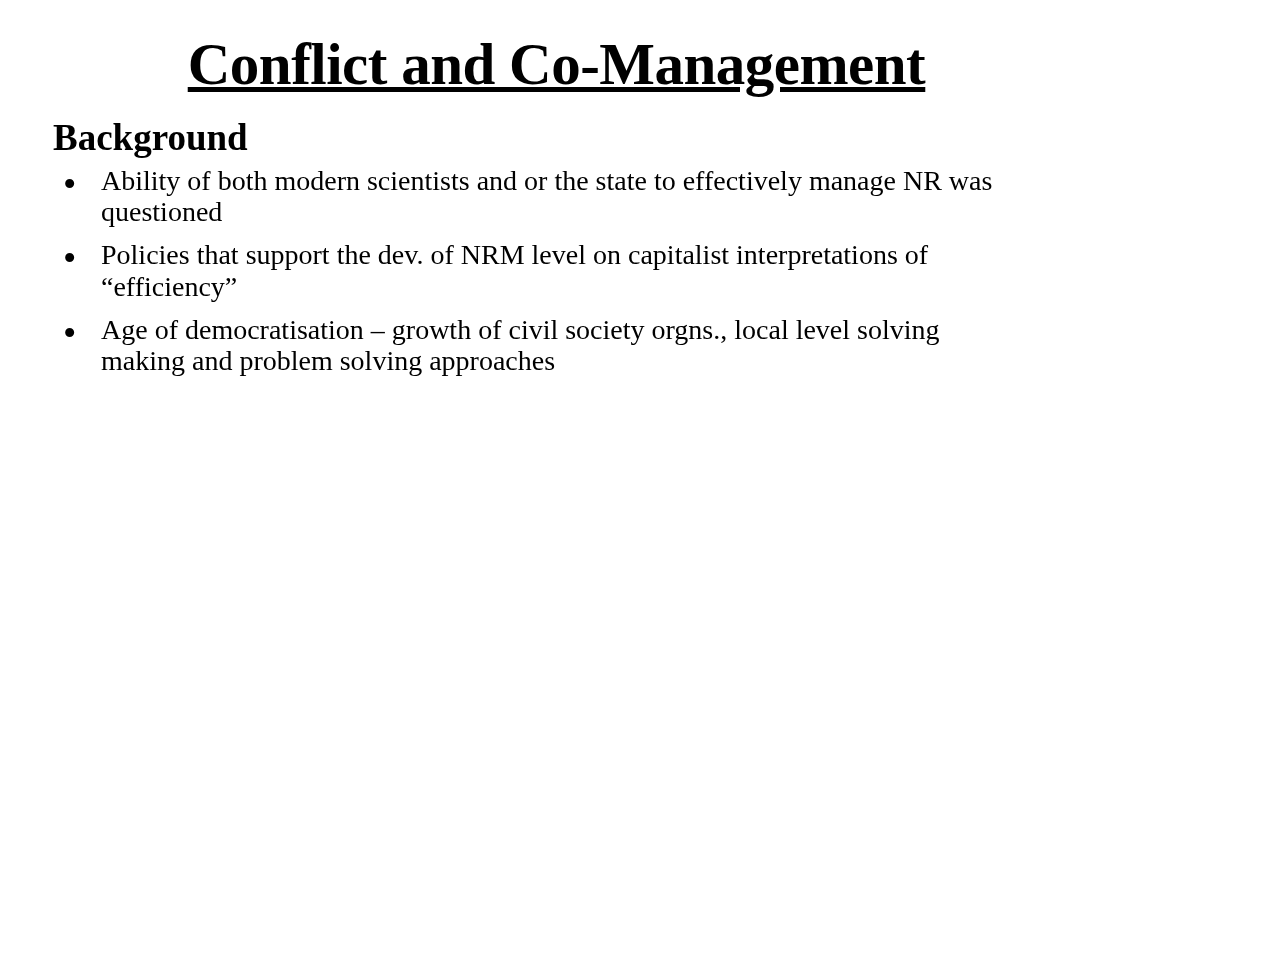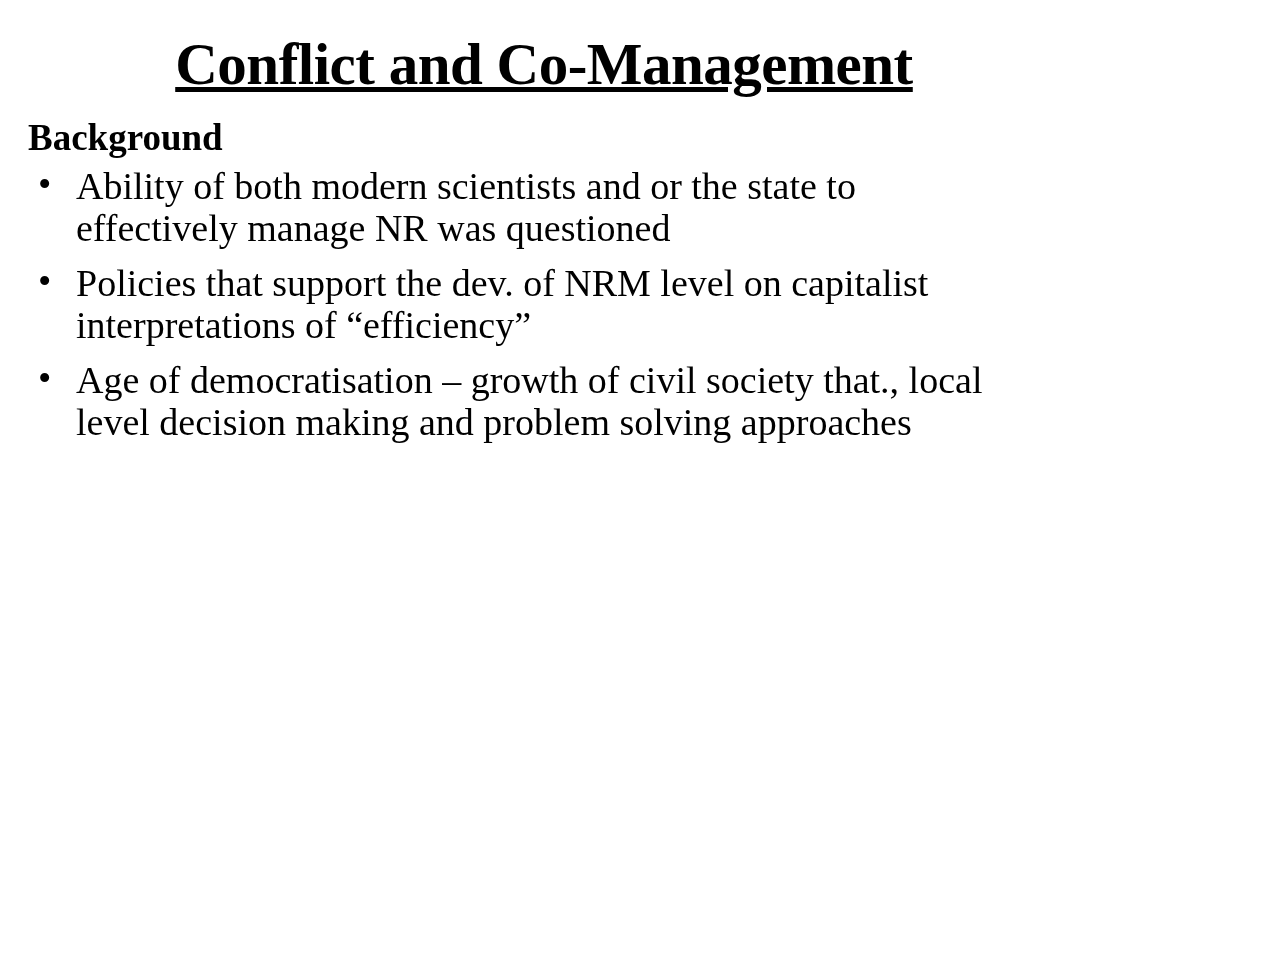--- a/index.html
+++ b/index.html
@@ -11,21 +11,21 @@
     width: 1280px;
     height: 960px;
     font-family: "Liberation Serif", serif;
     color: #000000;
     overflow: hidden;
   }
   .slide {
     width: 1104px;
     height: 960px;
     box-sizing: border-box;
-    padding: 24px 40px 0 24px;
+    padding: 24px 40px 0 49px;
     position: relative;
     font-family: Liberation Serif, serif;
   }
   .slide-title {
     text-align: center;
     font-size: 59px;
     font-weight: bold;
     line-height: 1.05;
     text-decoration: underline;
     margin: 10px 0 22px 0;
@@ -37,21 +37,21 @@
     margin: 14px 0 6px 4px;
     line-height: 1.1;
   }
   ul.bullets {
     list-style: none;
     margin: 0;
     padding: 0;
   }
   ul.bullets > li {
     position: relative;
-    font-size: 38px;
+    font-size: 28px;
     line-height: 1.12;
     margin: 0 0 12px 0;
     padding-left: 52px;
     padding-right: 40px;
   }
   ul.bullets > li::before {
     content: "•";
     position: absolute;
     left: 14px;
     top: -2px;
@@ -64,16 +64,16 @@
 
 <div class="slide">
 
   <div class="slide-title">Conflict and Co-Management</div>
 
   <div class="section-heading">Background</div>
 
   <ul class="bullets">
     <li>Ability of both modern scientists and or the state to effectively manage NR was questioned</li>
     <li>Policies that support the dev. of NRM level on capitalist interpretations of “efficiency”</li>
-    <li>Age of democratisation – growth of civil society that., local level decision making and problem solving approaches</li>
+    <li>Age of democratisation – growth of civil society orgns., local level solving making and problem solving approaches</li>
   </ul>
 
 </div>
 
 </body></html>

